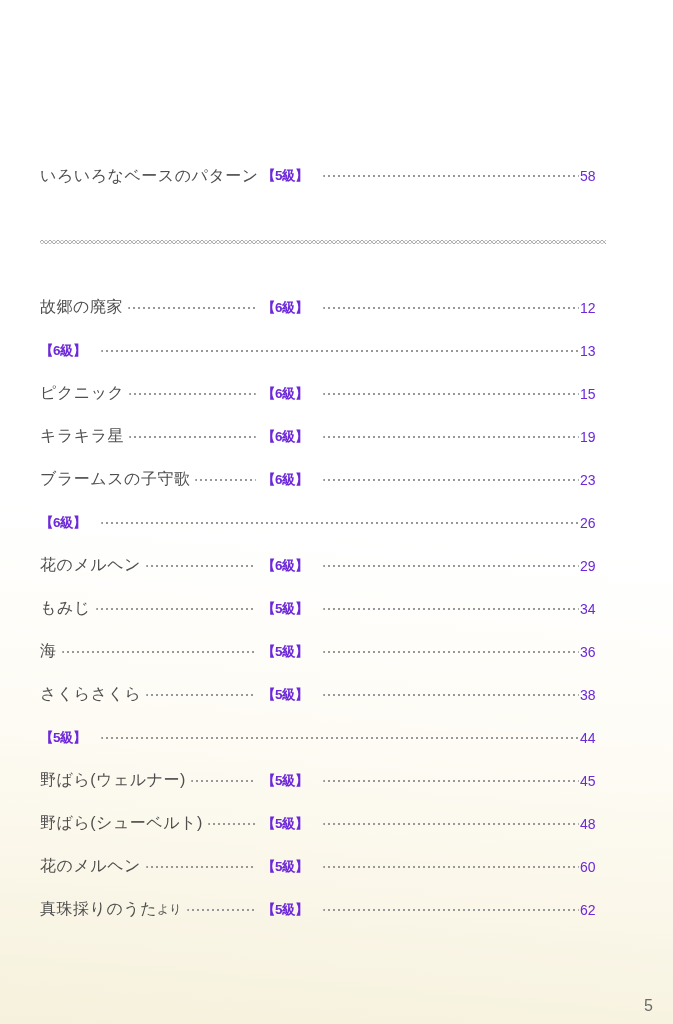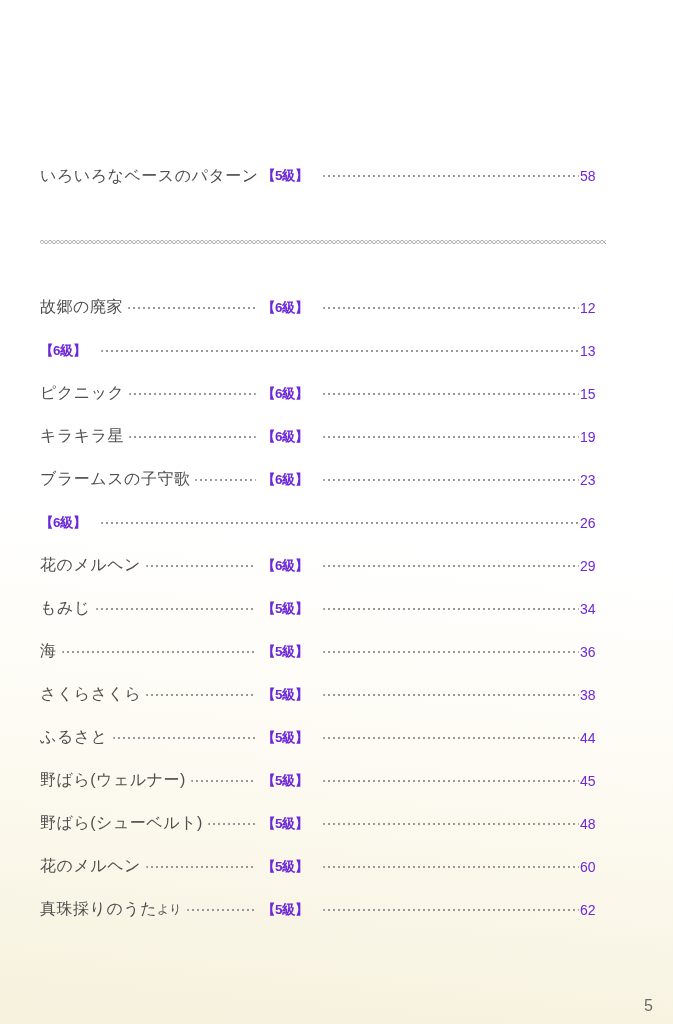--- a/index.html
+++ b/index.html
@@ -205,25 +205,20 @@
       <span class="title">さくらさくら</span>
       <span class="suffix"></span>
       <span class="leader"></span>
     </div>
     <span class="grade">【5級】</span>
     <span class="leader leader2"></span>
     <span class="pagenum">38</span>
   </div>
 
   <div class="row">
-    <div class="left">
-      <span class="title">ふるさと</span>
-      <span class="suffix"></span>
-      <span class="leader"></span>
-    </div>
     <span class="grade">【5級】</span>
     <span class="leader leader2"></span>
     <span class="pagenum">44</span>
   </div>
 
   <div class="row">
     <div class="left">
       <span class="title">野ばら(ウェルナー)</span>
       <span class="suffix"></span>
       <span class="leader"></span>

